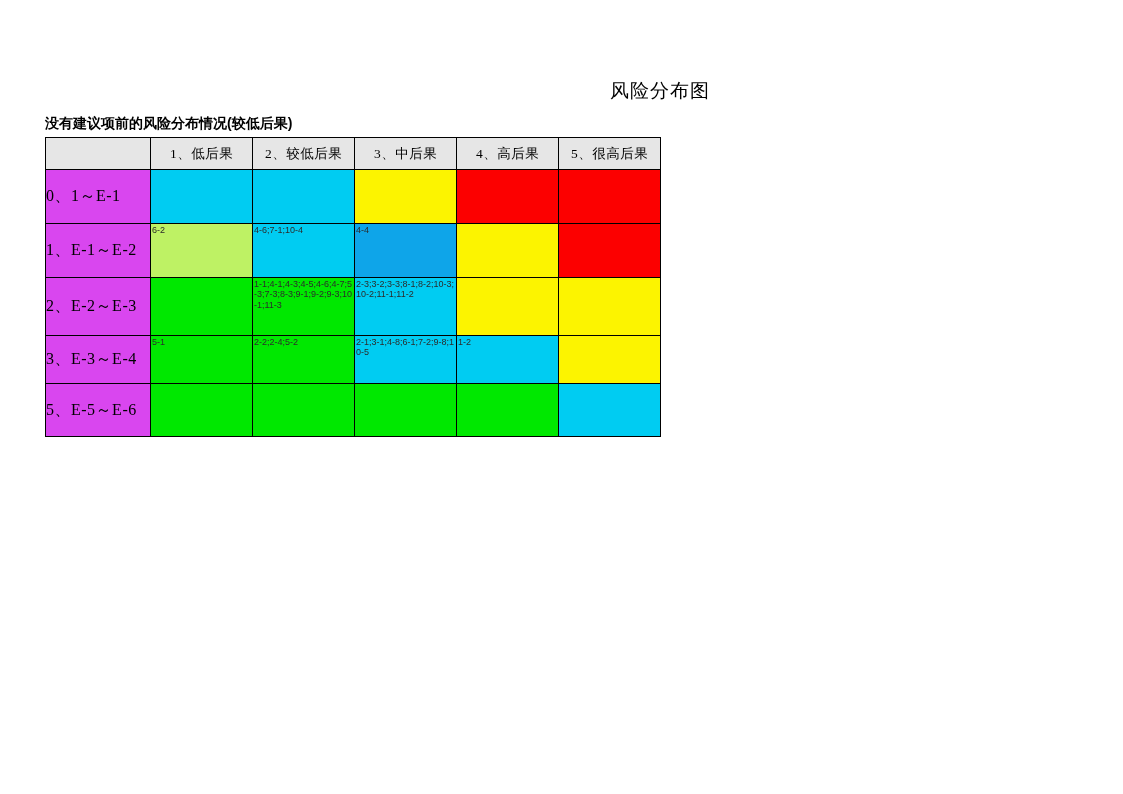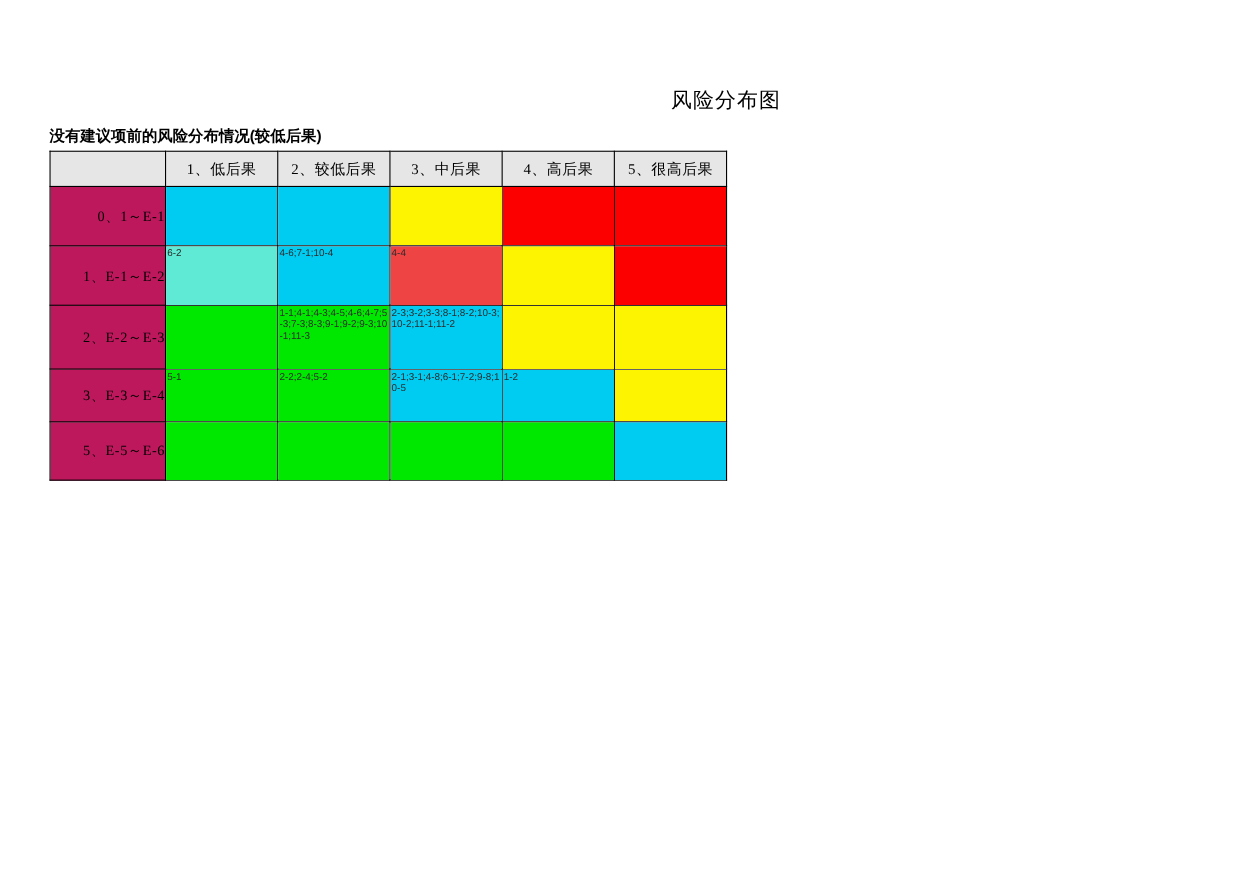--- a/index.html
+++ b/index.html
@@ -58,25 +58,25 @@
   td.colhead {
     background: #e6e6e6;
     text-align: center;
     vertical-align: middle;
     font-family: "Liberation Serif", serif;
     font-size: 13.5px;
     height: 31px;
     letter-spacing: 0.5px;
   }
   td.rowhead {
-    background: #be185d;
-    text-align: right;
+    background: #d946ef;
+    text-align: left;
     vertical-align: middle;
     font-family: "Liberation Serif", serif;
-    font-size: 13px;
+    font-size: 16px;
     letter-spacing: 0.5px;
   }
   td.cell {
     position: relative;
   }
   td.cell .cellnote {
     display: block;
     font-family: "Liberation Sans", sans-serif;
     font-size: 9px;
     line-height: 10.4px;
@@ -121,27 +121,27 @@
   <tr class="r0">
         <td class="rowhead">0、1～E-1</td>
         <td class="cell" style="background: rgb(0, 204, 242);"></td>
         <td class="cell" style="background: rgb(0, 204, 242);"></td>
         <td class="cell" style="background: rgb(252, 244, 0);"></td>
         <td class="cell" style="background: rgb(252, 0, 0);"></td>
         <td class="cell" style="background: rgb(252, 0, 0);"></td>
       </tr>
       <tr class="r1">
         <td class="rowhead">1、E-1～E-2</td>
-        <td class="cell" style="background: #5eead4;">
+        <td class="cell" style="background: #bef264;">
           <span class="cellnote">6-2</span>
         </td>
         <td class="cell" style="background: rgb(0, 204, 242);">
           <span class="cellnote">4-6;7-1;10-4</span>
         </td>
-        <td class="cell" style="background: #ef4444;">
+        <td class="cell" style="background: #0ea5e9;">
           <span class="cellnote">4-4</span>
         </td>
         <td class="cell" style="background: rgb(252, 244, 0);"></td>
         <td class="cell" style="background: rgb(252, 0, 0);"></td>
       </tr>
       <tr class="r2">
         <td class="rowhead">2、E-2～E-3</td>
         <td class="cell" style="background: rgb(0, 232, 0);"></td>
         <td class="cell" style="background: rgb(0, 232, 0);">
           <span class="cellnote">1-1;4-1;4-3;4-5;4-6;4-7;5-3;7-3;8-3;9-1;9-2;9-3;10-1;11-3</span>

